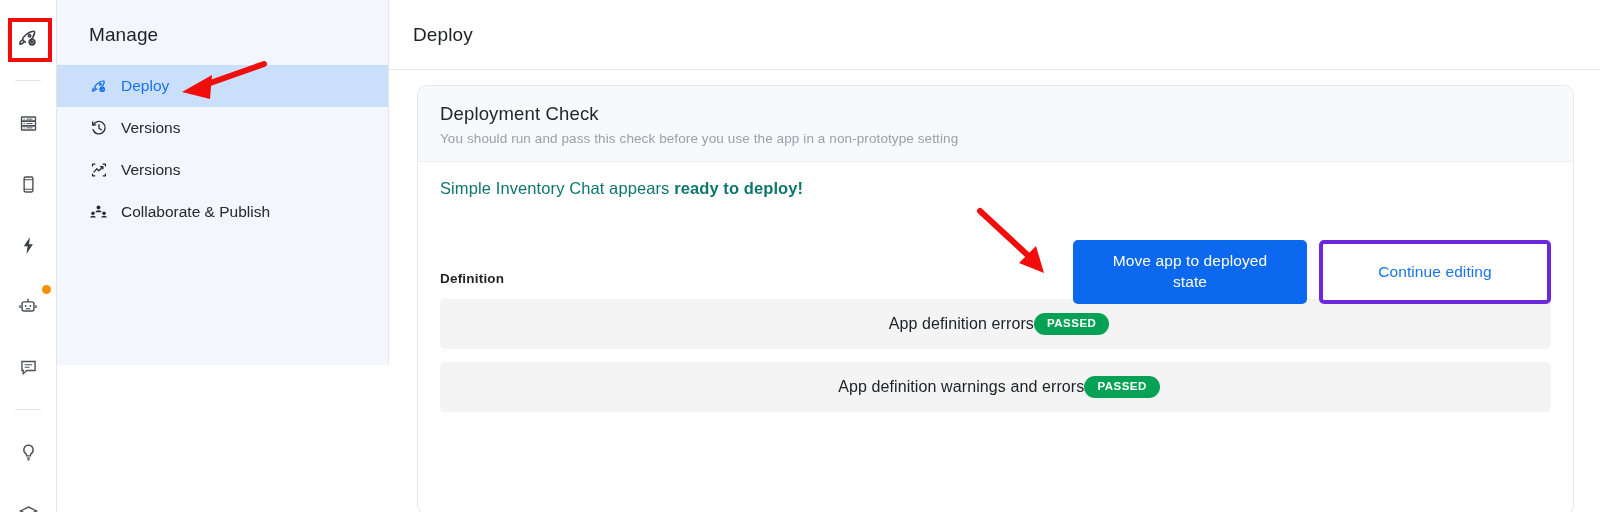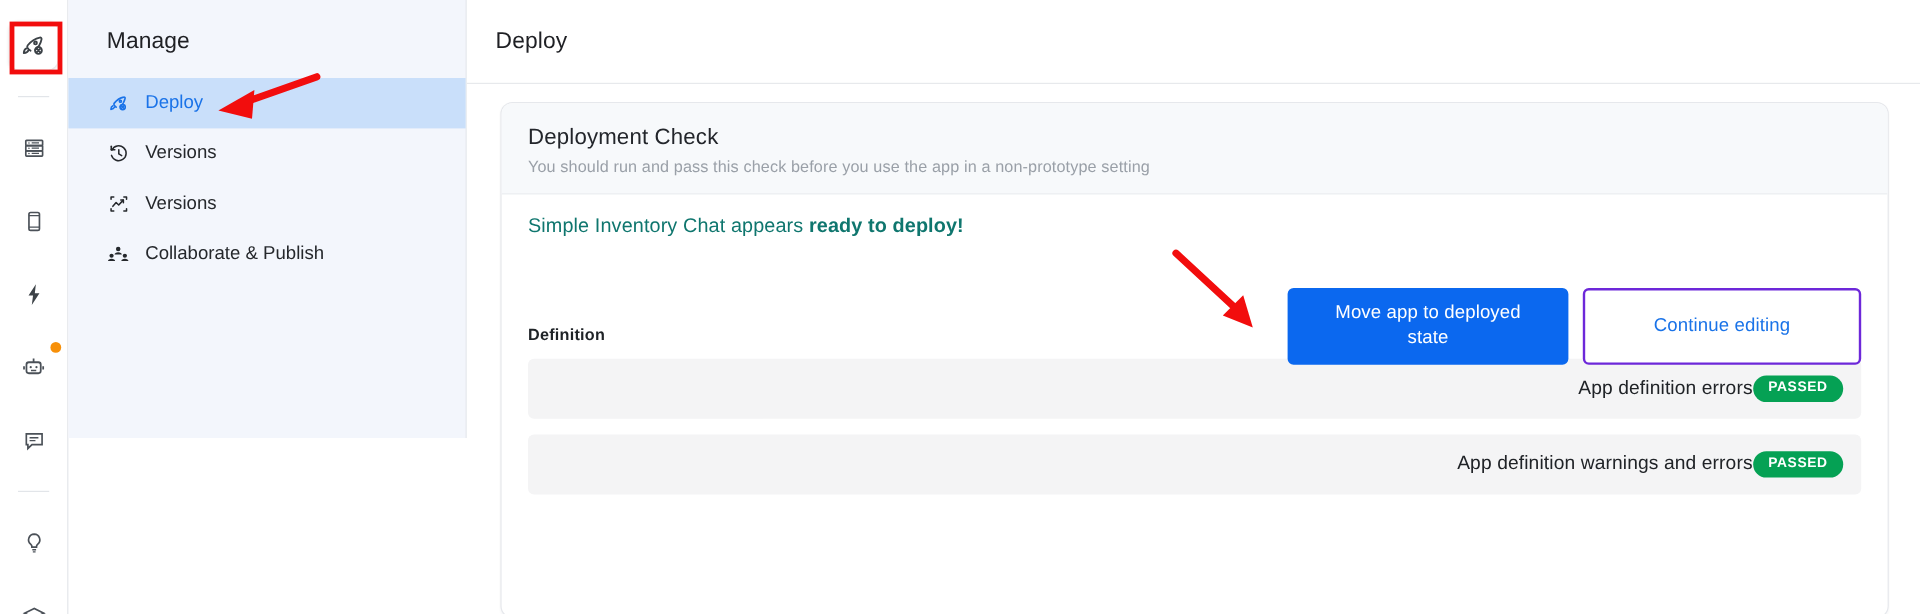--- a/index.html
+++ b/index.html
@@ -189,38 +189,38 @@
     width: 234px;
     background: #0b68ef;
     color: #ffffff;
     border: none;
     padding: 0 22px;
   }
   .btn-secondary {
     width: 232px;
     background: #ffffff;
     color: #1a73e8;
-    border: 2px solid #6d28d9;
+    border: 4px solid #6d28d9;
   }
 
   .section-label {
     margin-top: 73px;
     font-size: 13.5px;
     font-weight: 700;
     color: #1f2327;
     letter-spacing: 0.2px;
   }
   .check-row {
     margin-top: 13px;
     height: 50px;
     background: #f4f4f5;
     border-radius: 5px;
     display: flex;
     align-items: center;
-    justify-content: flex-end;
+    justify-content: center;
     padding: 0 15px 0 22px;
   }
   .check-row .cr-label {
     font-size: 16px;
     color: #202327;
     letter-spacing: 0.1px;
   }
   .badge {
     background: #05a154;
     color: #ffffff;

